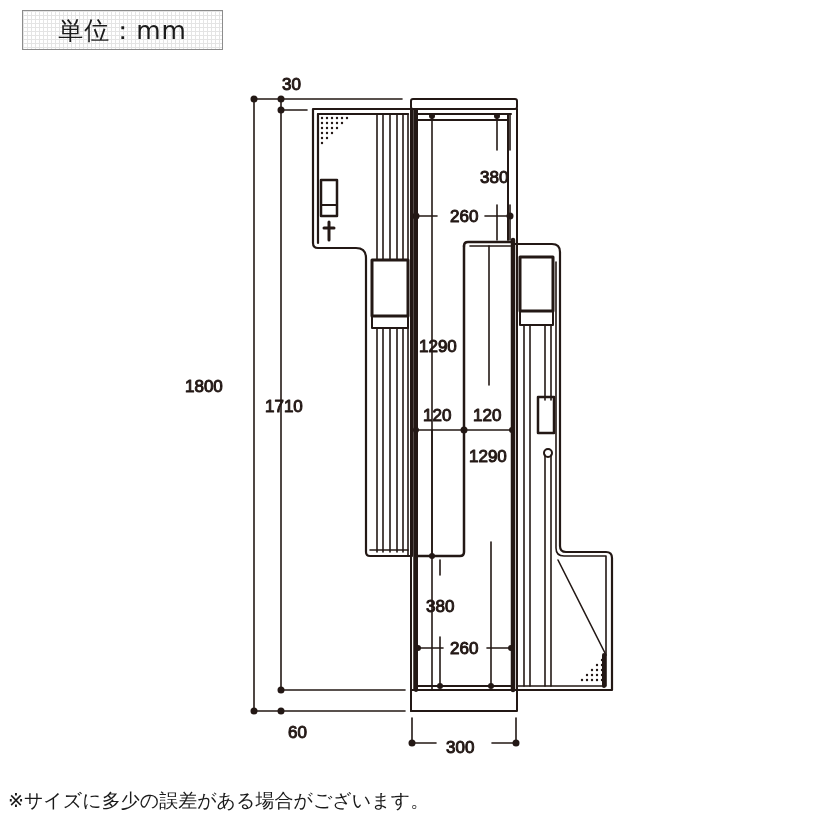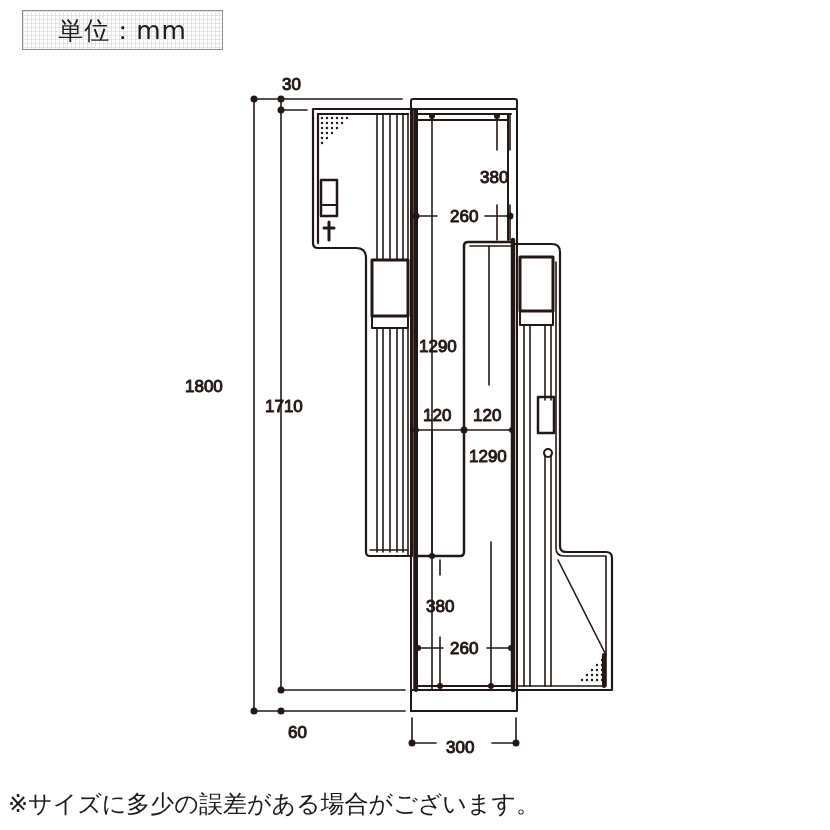--- a/index.html
+++ b/index.html
@@ -9,21 +9,21 @@
               border: 1px solid #8c8c8c;
               background-color: #ffffff;
               background-image:
                 linear-gradient(#e4e4e4 1px, transparent 1px),
                 linear-gradient(90deg, #e4e4e4 1px, transparent 1px);
               background-size: 4px 4px;
               display: flex; align-items: center; justify-content: center; }
   .unit-text { font-size: 25px; color: #1a1a1a; letter-spacing: 1px; }
   svg.drawing { position: absolute; left: 0; top: 0; }
   .dim { font-family: "Liberation Sans", "DejaVu Sans", sans-serif; font-size: 17px; fill: #231815; }
-  .note { position: absolute; left: 8px; top: 788px; font-size: 24px; color: #1a1a1a; white-space: nowrap; }
+  .note { position: absolute; left: 8px; top: 788px; font-size: 19px; color: #1a1a1a; white-space: nowrap; }
 </style>
 </head>
 <body>
 
 <div class="unit-box">
   <span class="unit-text">単位：mm</span>
 </div>
 
 <svg class="drawing" width="830" height="830" viewBox="0 0 830 830" fill="none" stroke="#231815" stroke-linecap="round" stroke-linejoin="round">
 

